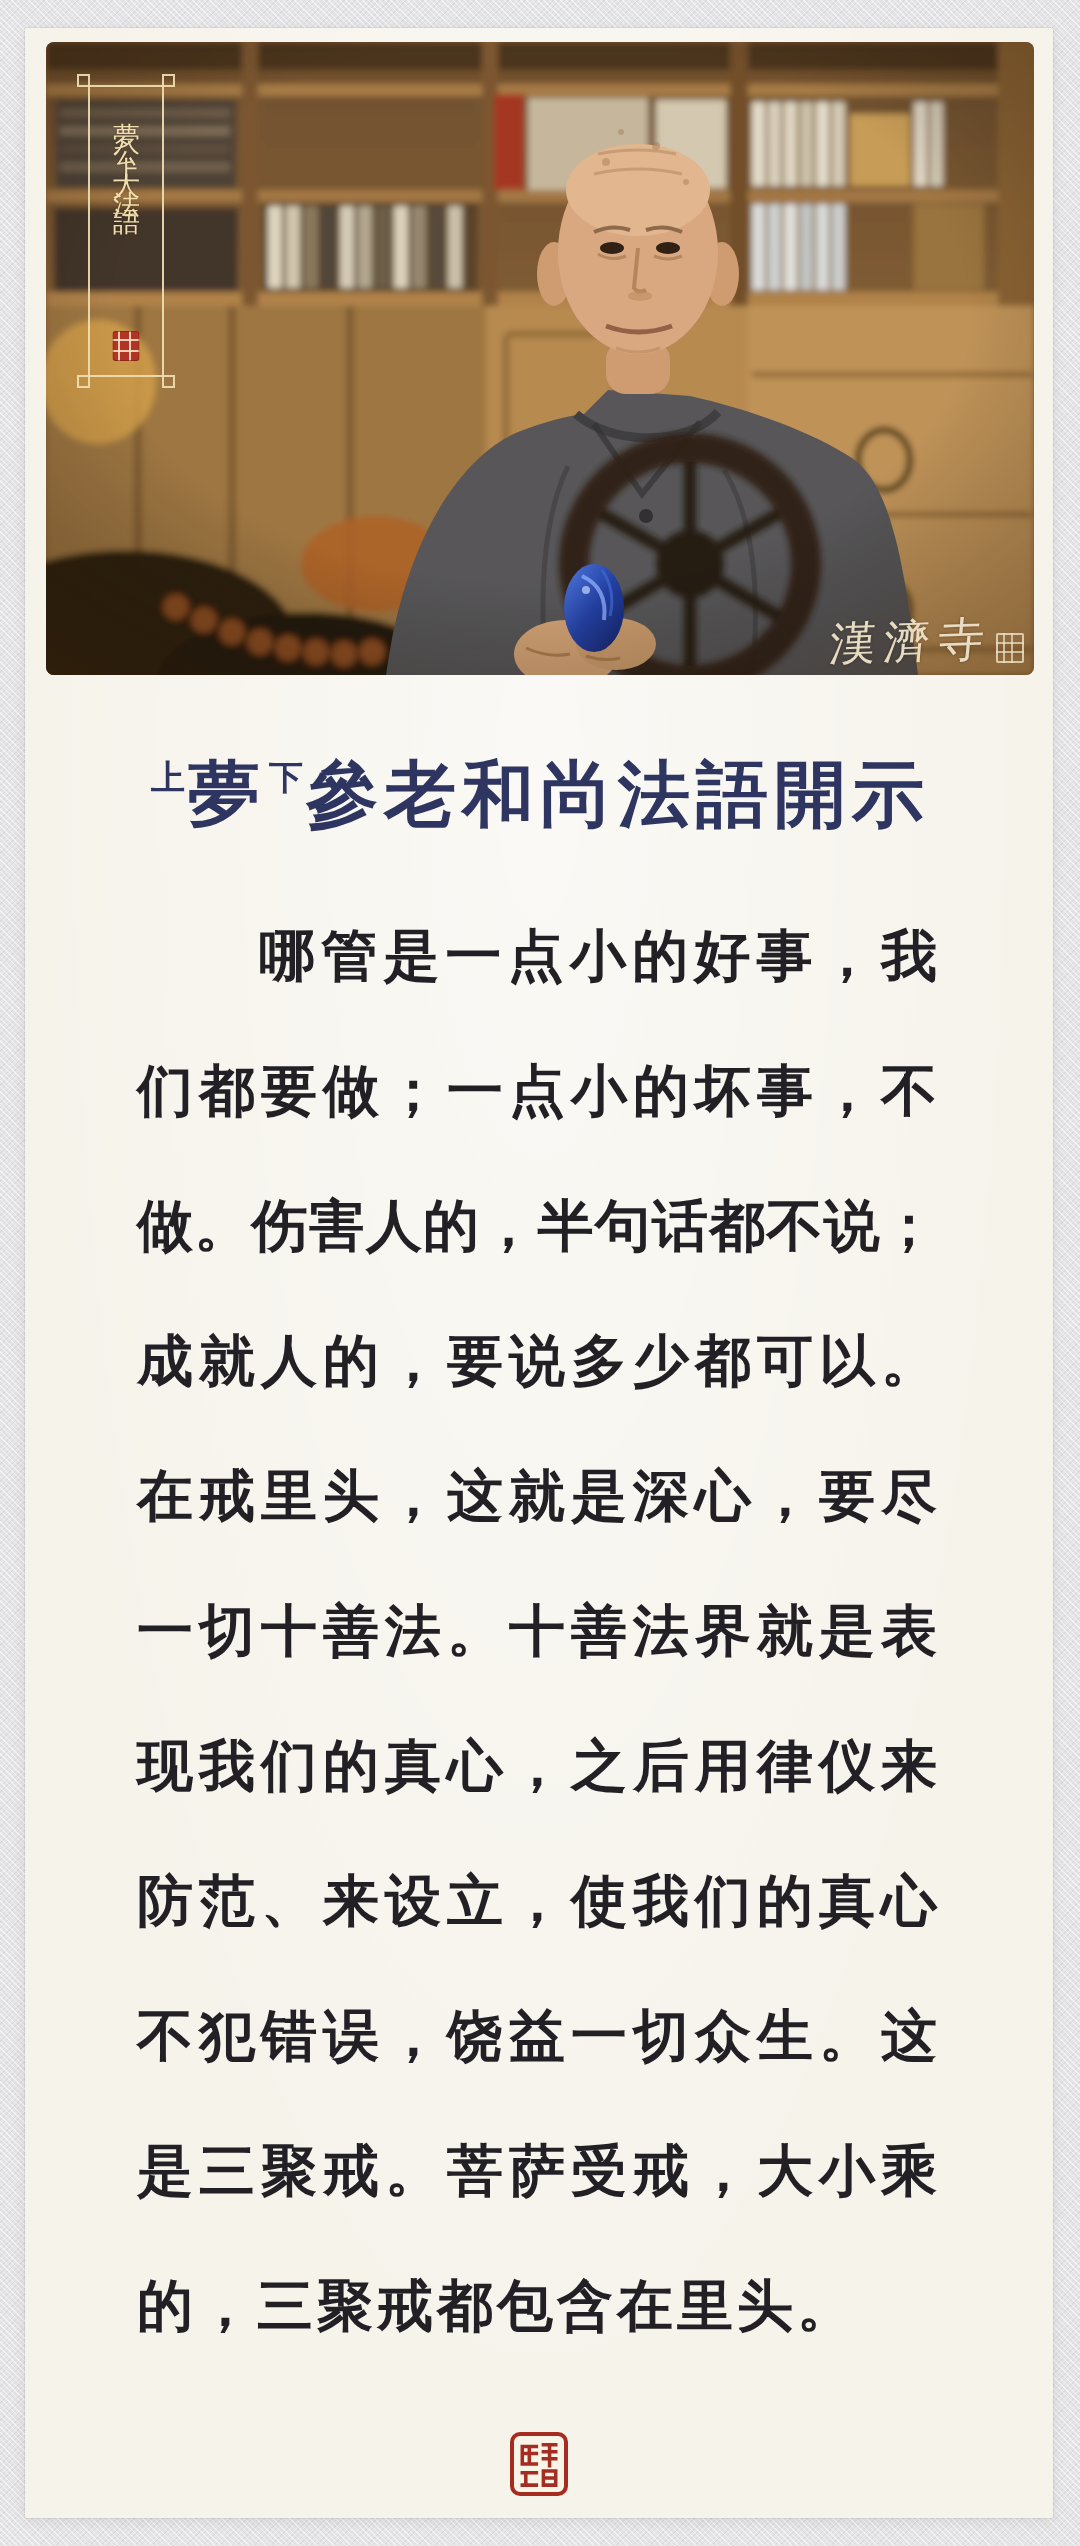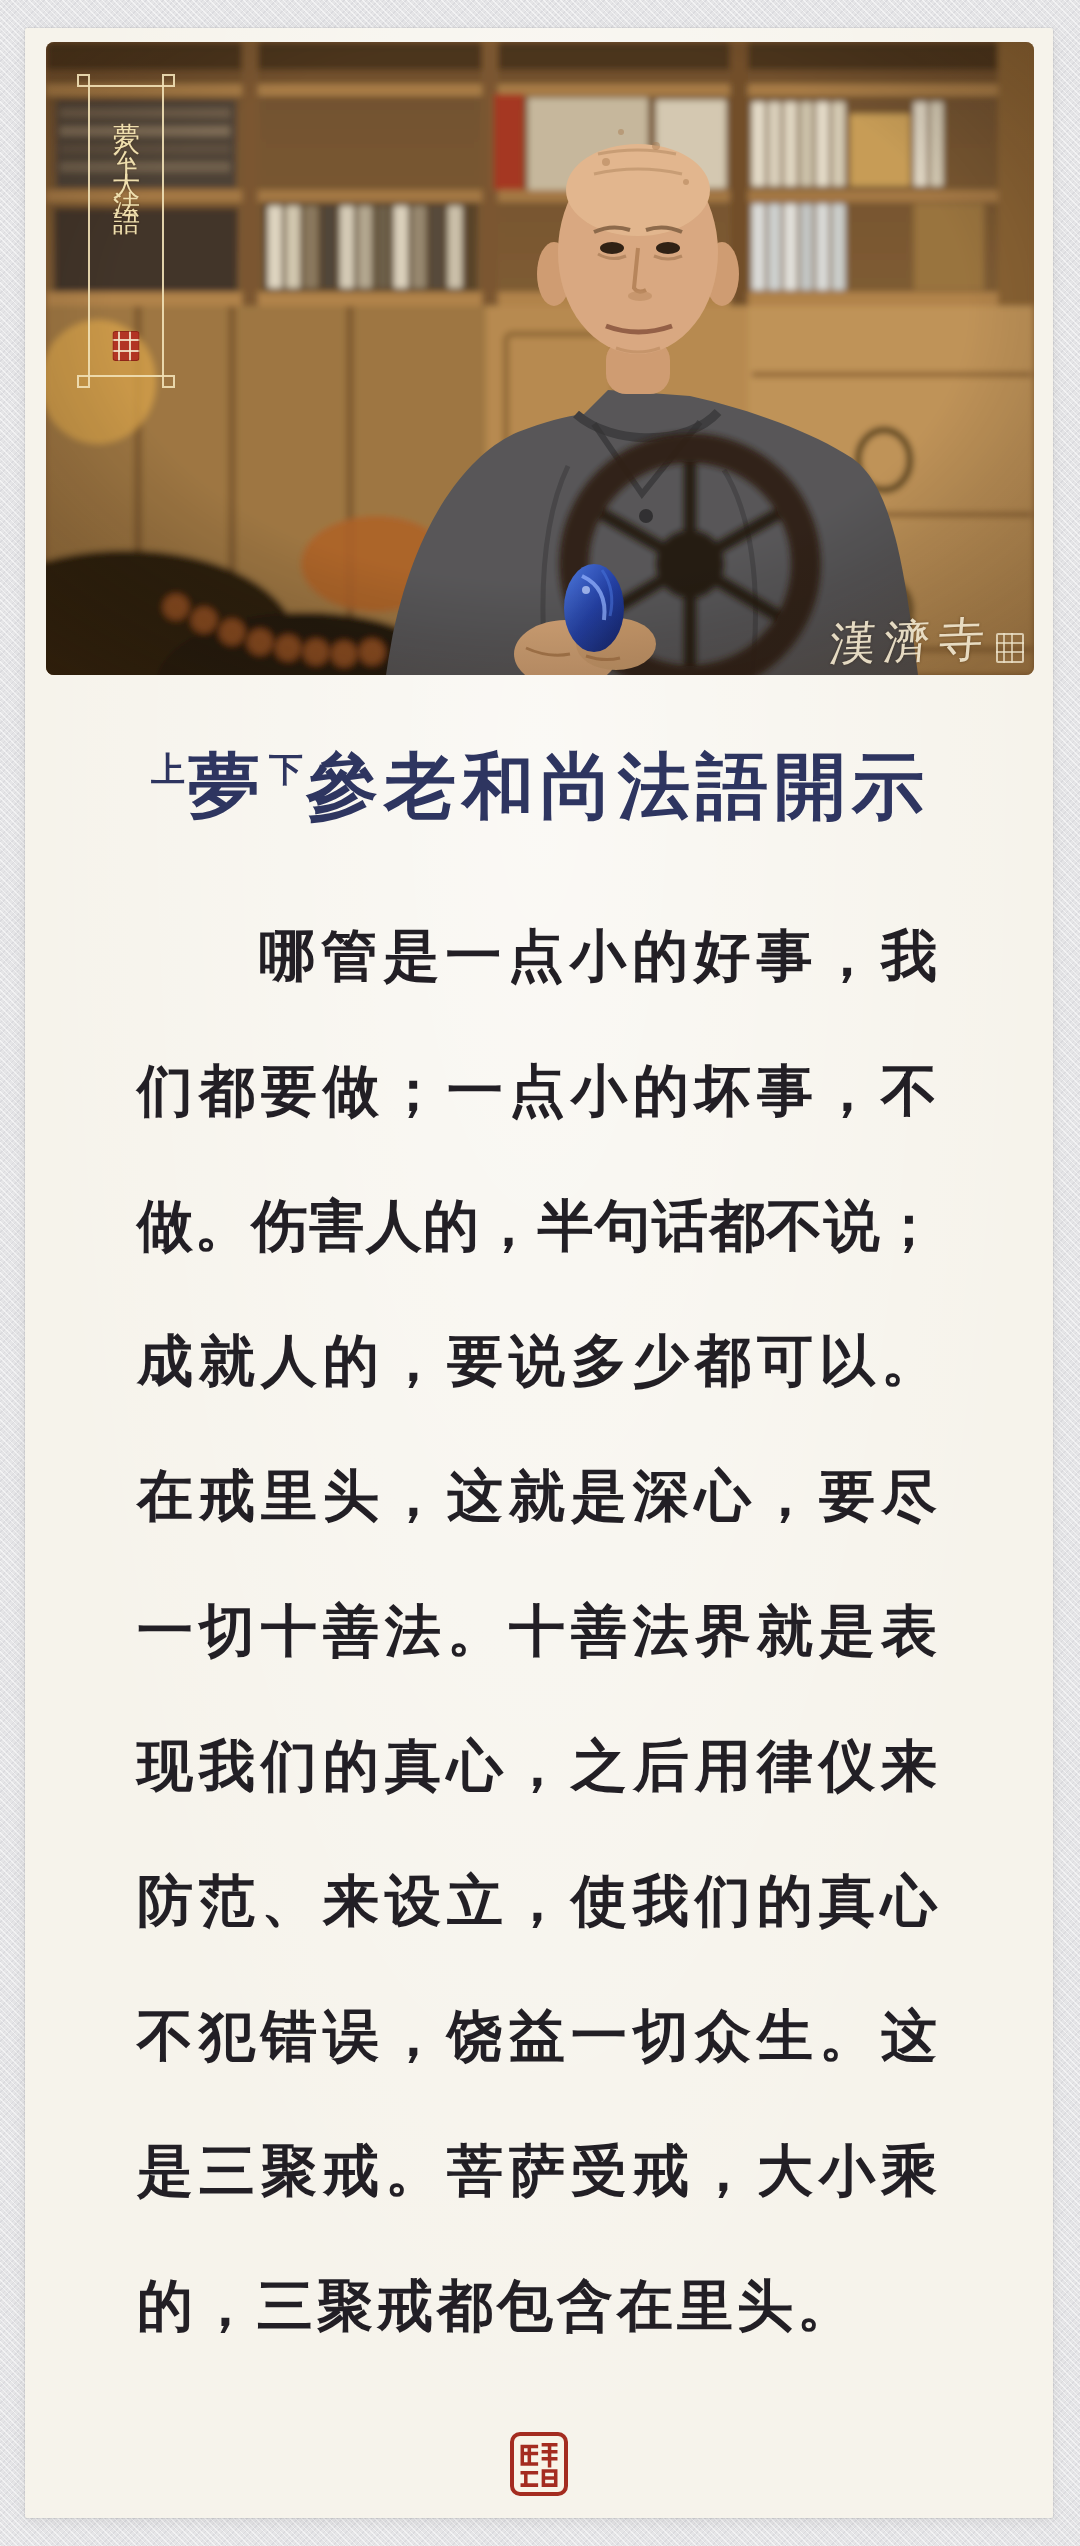--- a/index.html
+++ b/index.html
@@ -59,21 +59,21 @@
   .watermark-seal{
     width:24px;height:26px;margin-left:4px;margin-bottom:2px;
     border:2px solid rgba(238,228,202,.8);border-radius:2px;
     background-image:
       linear-gradient(to right, rgba(0,0,0,0) 0 5px, rgba(238,228,202,.7) 5px 7px, rgba(0,0,0,0) 7px 13px, rgba(238,228,202,.7) 13px 15px, rgba(0,0,0,0) 15px),
       linear-gradient(to bottom, rgba(0,0,0,0) 0 7px, rgba(238,228,202,.7) 7px 9px, rgba(0,0,0,0) 9px 16px, rgba(238,228,202,.7) 16px 18px, rgba(0,0,0,0) 18px);
   }
   .title{
     position:absolute;left:0;top:722px;width:100%;
     text-align:center;color:#2e3560;font-weight:700;
-    font-size:72px;line-height:74px;letter-spacing:6px;white-space:nowrap;
+    font-size:72px;line-height:90px;letter-spacing:6px;white-space:nowrap;
   }
   .title .sm{font-size:34px;position:relative;top:-30px;margin:0 3px;letter-spacing:0;}
   .body-text{
     position:absolute;left:112px;top:860px;width:800px;
     color:#221f25;font-weight:600;
   }
   .bline{
     display:flex;justify-content:space-between;align-items:center;
     height:135px;font-size:56px;line-height:1;white-space:nowrap;
   }

